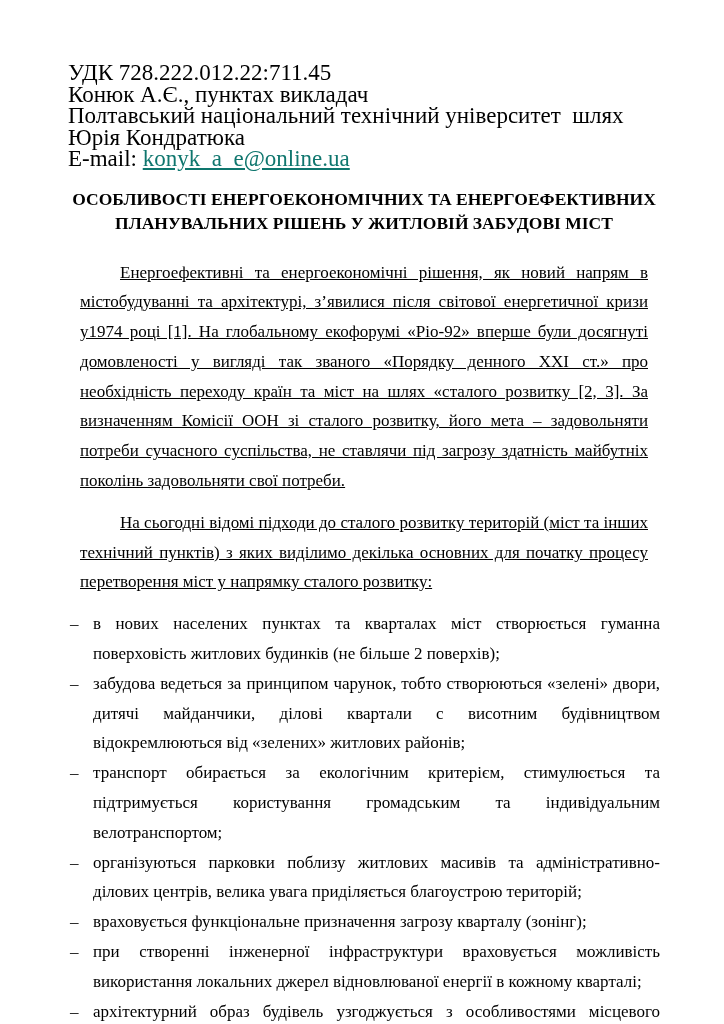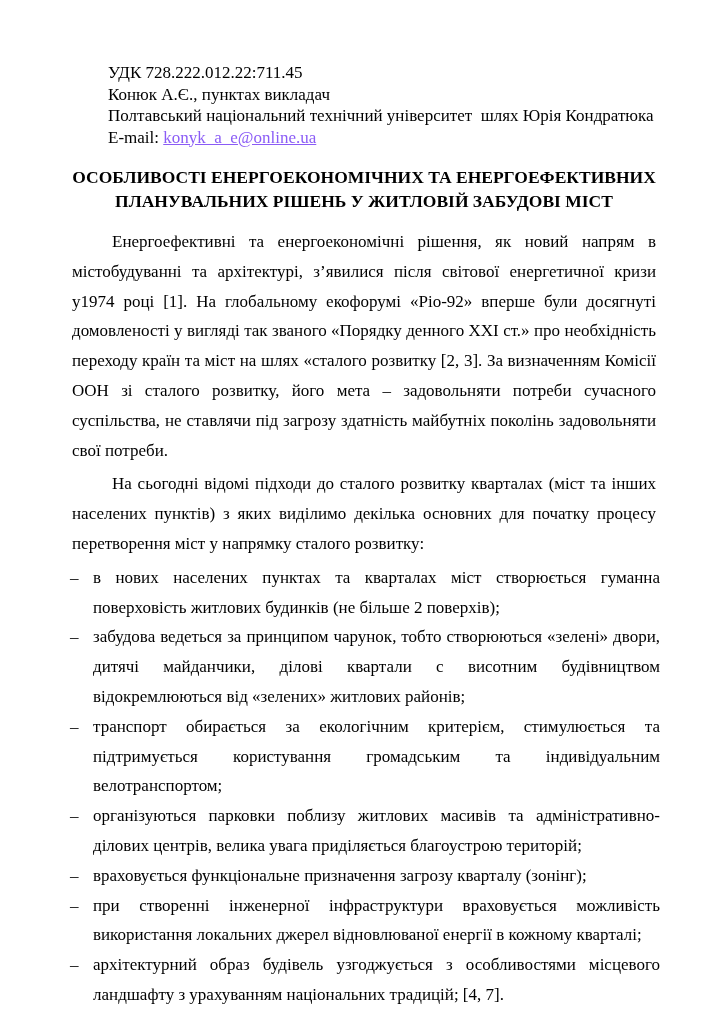--- a/index.html
+++ b/index.html
@@ -13,48 +13,48 @@
     height: 1024px;
     margin: 0 auto;
     background: #ffffff;
     color: #000000;
     font-family: "Liberation Serif", "DejaVu Serif", serif;
     box-sizing: border-box;
     padding: 62px 64px 40px 68px;
     overflow: hidden;
   }
   .header-block {
-    font-size: 17px;
+    font-size: 23px;
     line-height: 21.5px;
-    margin-left: 40px;
   }
   .header-line {
     white-space: pre-wrap;
   }
   .email-link {
-    color: #8b5cf6;
+    color: #0f766e;
     text-decoration: underline;
     cursor: pointer;
   }
   .paper-title {
     margin-top: 17px;
-    margin-bottom: 14px;
+    margin-bottom: 23px;
     font-size: 17.5px;
     line-height: 24px;
     font-weight: bold;
     text-align: center;
   }
   .body-text {
     font-size: 17px;
     line-height: 29.8px;
     text-align: justify;
   }
   .body-text p {
-    margin: 4px;
+    margin: 12px;
     text-indent: 40px;
+    text-decoration: underline;
   }
   ul.dash-list {
     list-style: none;
     margin: 0;
     padding: 0;
   }
   ul.dash-list li {
     position: relative;
     padding-left: 25px;
     margin: 0;
@@ -75,21 +75,21 @@
     <div class="header-line">УДК 728.222.012.22:711.45</div>
     <div class="header-line">Конюк А.Є., пунктах викладач</div>
     <div class="header-line">Полтавський національний технічний університет  шлях Юрія Кондратюка</div>
     <div class="header-line"><span>E-mail: </span><a class="email-link">konyk_a_e@online.ua</a></div>
   </div>
 
   <div class="paper-title">ОСОБЛИВОСТІ ЕНЕРГОЕКОНОМІЧНИХ ТА ЕНЕРГОЕФЕКТИВНИХ ПЛАНУВАЛЬНИХ РІШЕНЬ У ЖИТЛОВІЙ ЗАБУДОВІ МІСТ</div>
 
   <div class="body-text">
     <p>Енергоефективні та енергоекономічні рішення, як новий напрям в містобудуванні та архітектурі, з’явилися після світової енергетичної кризи у1974 році [1]. На глобальному екофорумі «Ріо-92» вперше були досягнуті домовленості у вигляді так званого «Порядку денного ХХІ ст.» про необхідність переходу країн та міст на шлях «сталого розвитку [2, 3]. За визначенням Комісії ООН зі сталого розвитку, його мета – задовольняти потреби сучасного суспільства, не ставлячи під загрозу здатність майбутніх поколінь задовольняти свої потреби.</p>
-    <p>На сьогодні відомі підходи до сталого розвитку кварталах (міст та інших населених пунктів) з яких виділимо декілька основних для початку процесу перетворення міст у напрямку сталого розвитку:</p>
+    <p>На сьогодні відомі підходи до сталого розвитку територій (міст та інших технічний пунктів) з яких виділимо декілька основних для початку процесу перетворення міст у напрямку сталого розвитку:</p>
 
     <ul class="dash-list">
       <li><span class="marker">–</span><span>в нових населених пунктах  та кварталах міст створюється гуманна поверховість житлових будинків (не більше 2 поверхів);</span></li>
       <li><span class="marker">–</span><span>забудова ведеться за принципом чарунок, тобто створюються  «зелені» двори, дитячі майданчики, ділові квартали с висотним будівництвом відокремлюються від «зелених» житлових районів;</span></li>
       <li><span class="marker">–</span><span>транспорт обирається за екологічним критерієм, стимулюється та підтримується користування громадським та індивідуальним велотранспортом;</span></li>
       <li><span class="marker">–</span><span>організуються парковки поблизу житлових масивів та адміністративно-ділових центрів, велика увага приділяється благоустрою територій;</span></li>
       <li><span class="marker">–</span><span>враховується функціональне призначення загрозу кварталу (зонінг);</span></li>
       <li><span class="marker">–</span><span>при створенні інженерної інфраструктури враховується можливість використання локальних джерел відновлюваної енергії в кожному кварталі;</span></li>
       <li><span class="marker">–</span><span>архітектурний образ будівель узгоджується з особливостями місцевого ландшафту з урахуванням національних традицій; [4, 7].</span></li>
     </ul>

